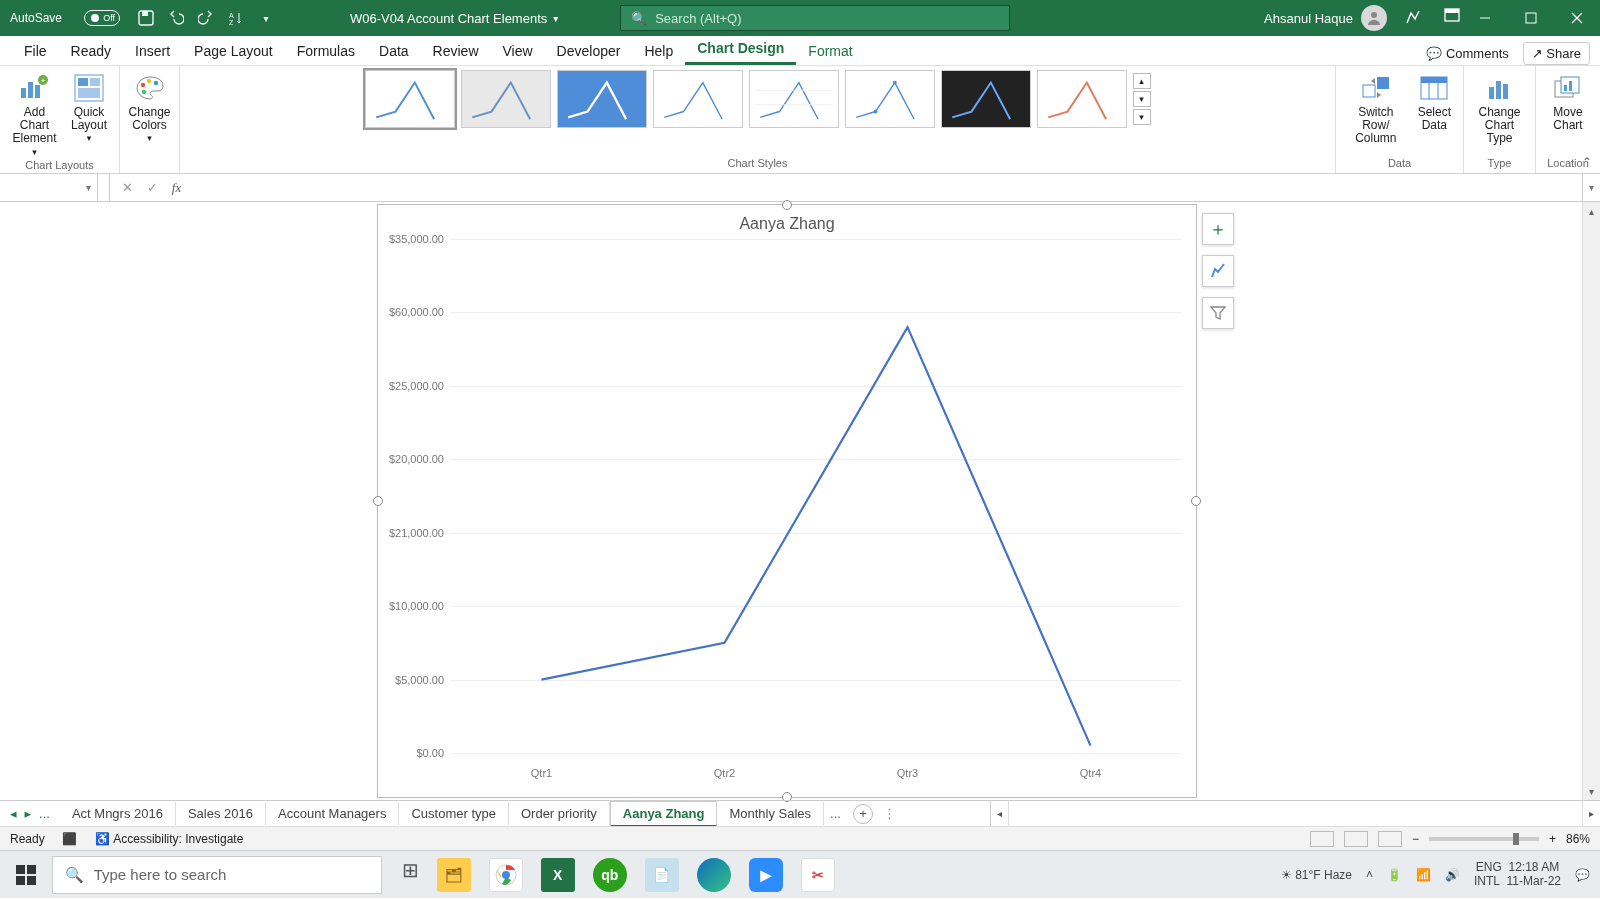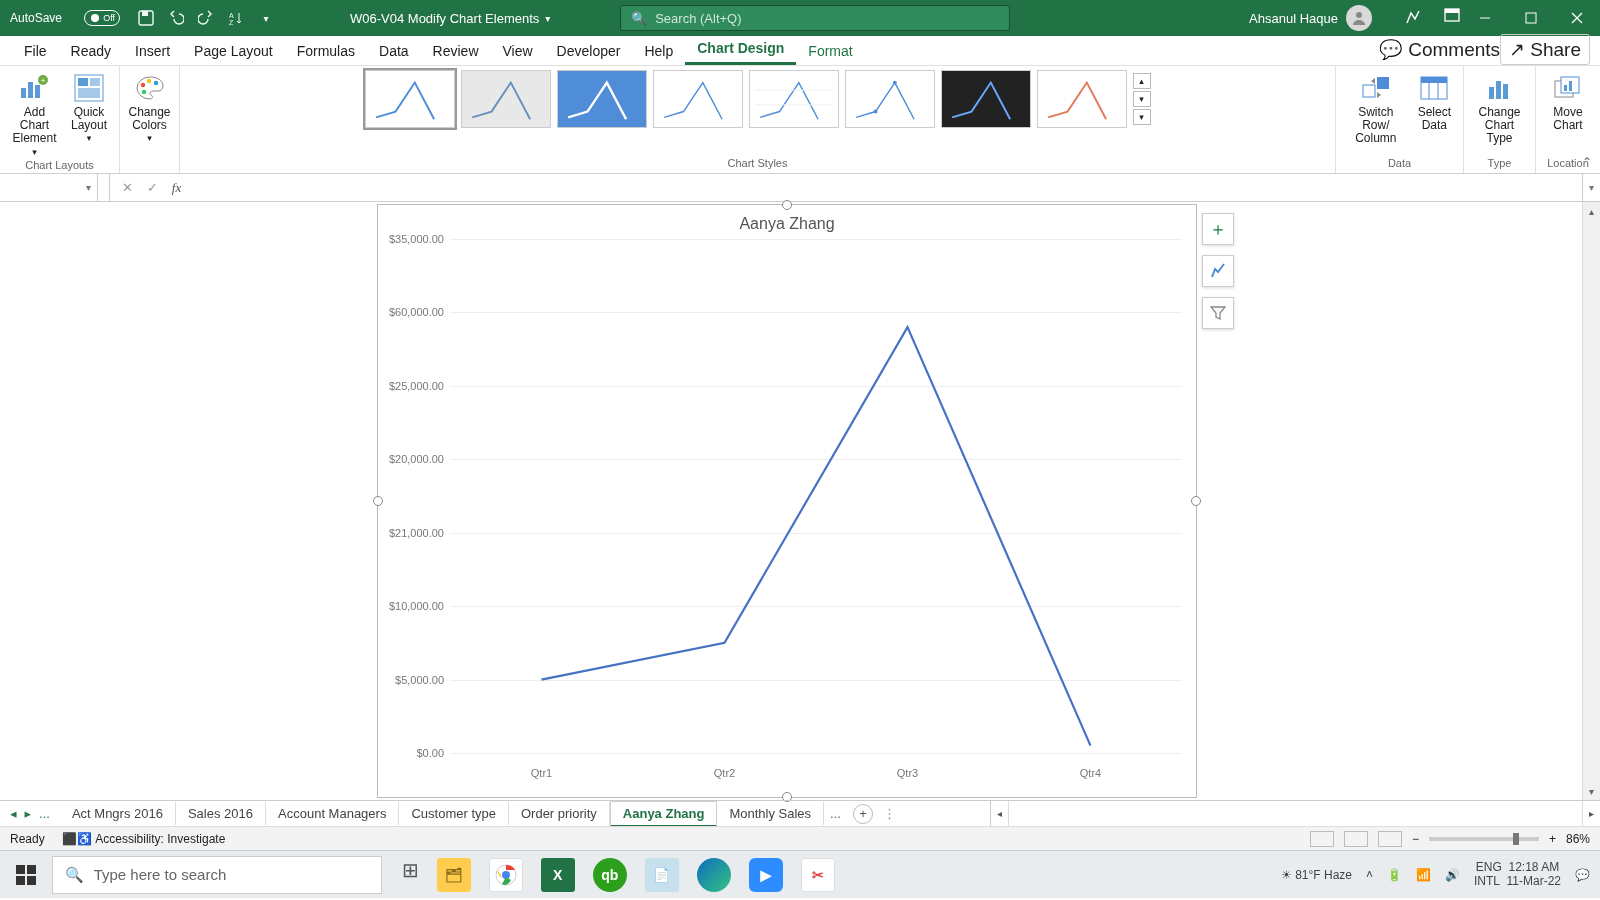--- a/index.html
+++ b/index.html
@@ -7,32 +7,32 @@
 
   
   .titlebar { height: 36px; background: #217346; display: flex; align-items: center; color: #fff; position: relative; }
   .autosave { display: flex; align-items: center; gap: 22px; padding: 0 10px; font-size: 12px; }
   .toggle { width: 36px; height: 16px; border: 1px solid #fff; border-radius: 9px; display: flex; align-items: center; justify-content: flex-end; padding: 0 4px; font-size: 9px; }
   .toggle::before { content:""; width:8px; height:8px; background:#fff; border-radius:50%; margin-right:4px;}
   .qat { display: flex; align-items: center; gap: 10px; padding-left: 6px; }
   .qat-btn { width: 20px; height: 20px; display:flex; align-items:center; justify-content:center; opacity:.95; }
   .titlecenter { position: absolute; left: 350px; display:flex; align-items:center; gap:6px; font-size:13px; }
   .searchwrap { position:absolute; left:620px; width:390px; height:26px; background:#2f8b5b; border:1px solid #164d30; border-radius:2px; display:flex; align-items:center; padding:0 10px; gap:8px; color:#cfe8d9; font-size:13px;}
-  .userwrap { position:absolute; right:228px; display:flex; align-items:center; gap:8px; font-size:13px;}
+  .userwrap { position:absolute; right:213px; display:flex; align-items:center; gap:8px; font-size:13px;}
   .avatar { width:26px; height:26px; border-radius:50%; background:#d9d9d9; display:flex; align-items:center; justify-content:center; color:#555; }
   .winops { position:absolute; right:0; display:flex; }
   .winop { width:46px; height:36px; display:flex; align-items:center; justify-content:center; }
   .extraicons { position:absolute; right:140px; display:flex; gap:22px; }
 
   
   .ribbontabs { height:30px; background:#fff; display:flex; align-items:flex-end; padding-left:12px; position:relative; border-bottom:1px solid #e0e0e0;}
   .rtab { padding:4px 12px 6px 12px; font-size:14px; color:#222; cursor:default; }
   .rtab.active { color:#217346; border-bottom:3px solid #217346; font-weight:600; }
   .rtab.contextual { color:#217346; }
-  .ribright { position:absolute; right:10px; display:flex; align-items:center; font-size:19px;text-align:center;}
+  .ribright { position:absolute; right:10px; display:flex; gap:14px; align-items:center; font-size:13px;text-align:center;}
   .ribright .share { border:1px solid #ccc; border-radius:3px; padding:3px 8px;}
 
   
   .ribbon { height:108px; background:#fff; border-bottom:1px solid #d0d0d0; display:flex; position:relative;}
   .group { border-right:1px solid #e0e0e0; padding:4px 8px 2px 8px; display:flex; flex-direction:column; align-items:center; justify-content:space-between;}
   .group-label { font-size:11px; color:#666; padding-bottom:2px;}
   .vbtn { display:flex; flex-direction:column; align-items:center; justify-content:flex-start; gap:2px; font-size:12px; text-align:center; line-height:1.1; padding:2px 4px; }
   .ico { width:32px; height:32px; display:flex; align-items:center; justify-content:center; }
   .row { display:flex; gap:6px; }
   .styles-gallery { display:flex; gap:6px; align-items:center; }
@@ -135,21 +135,21 @@
     <span class="qat-btn">
         <svg width="14" height="14" viewBox="0 0 14 14">
           <text x="0" y="7" font-size="7" fill="#fff">A</text>
           <text x="0" y="14" font-size="7" fill="#fff">Z</text>
           <path d="M10 2v10m0 0l-2-2m2 2l2-2" stroke="#fff" fill="none"></path>
         </svg>
       </span>
     <span class="qat-btn" style="font-size:10px;">▾</span>
   </div>
   <div class="titlecenter">
-    <span>W06-V04 Modify Chart Elements</span>
+    <span>W06-V04 Account Chart Elements</span>
     <span style="font-size:10px;">▾</span>
   </div>
   <div class="searchwrap">
     <span>🔍</span>
     <span>Search (Alt+Q)</span>
   </div>
   <div class="userwrap">
     <span>Ahsanul Haque</span>
     <span class="avatar">
         <svg width="16" height="16" viewBox="0 0 16 16">
@@ -447,21 +447,21 @@
   <div class="hscroll">
     <div class="cap">◂</div>
     <div class="track"></div>
     <div class="capR">▸</div>
   </div>
 </div>
 
 <div class="status">
   <span>Ready</span>
   <span style="margin-left:18px">⬛</span>
-  <span style="margin-left:0">♿ <span>Accessibility: Investigate</span></span>
+  <span style="margin-left:18px">♿ <span>Accessibility: Investigate</span></span>
   <div class="right">
     <span class="viewbtn"></span>
     <span class="viewbtn"></span>
     <span class="viewbtn"></span>
     <span>−</span>
     <span class="zoom-slider">
         <span class="knob"></span>
       </span>
     <span>+</span>
     <span>86%</span>

